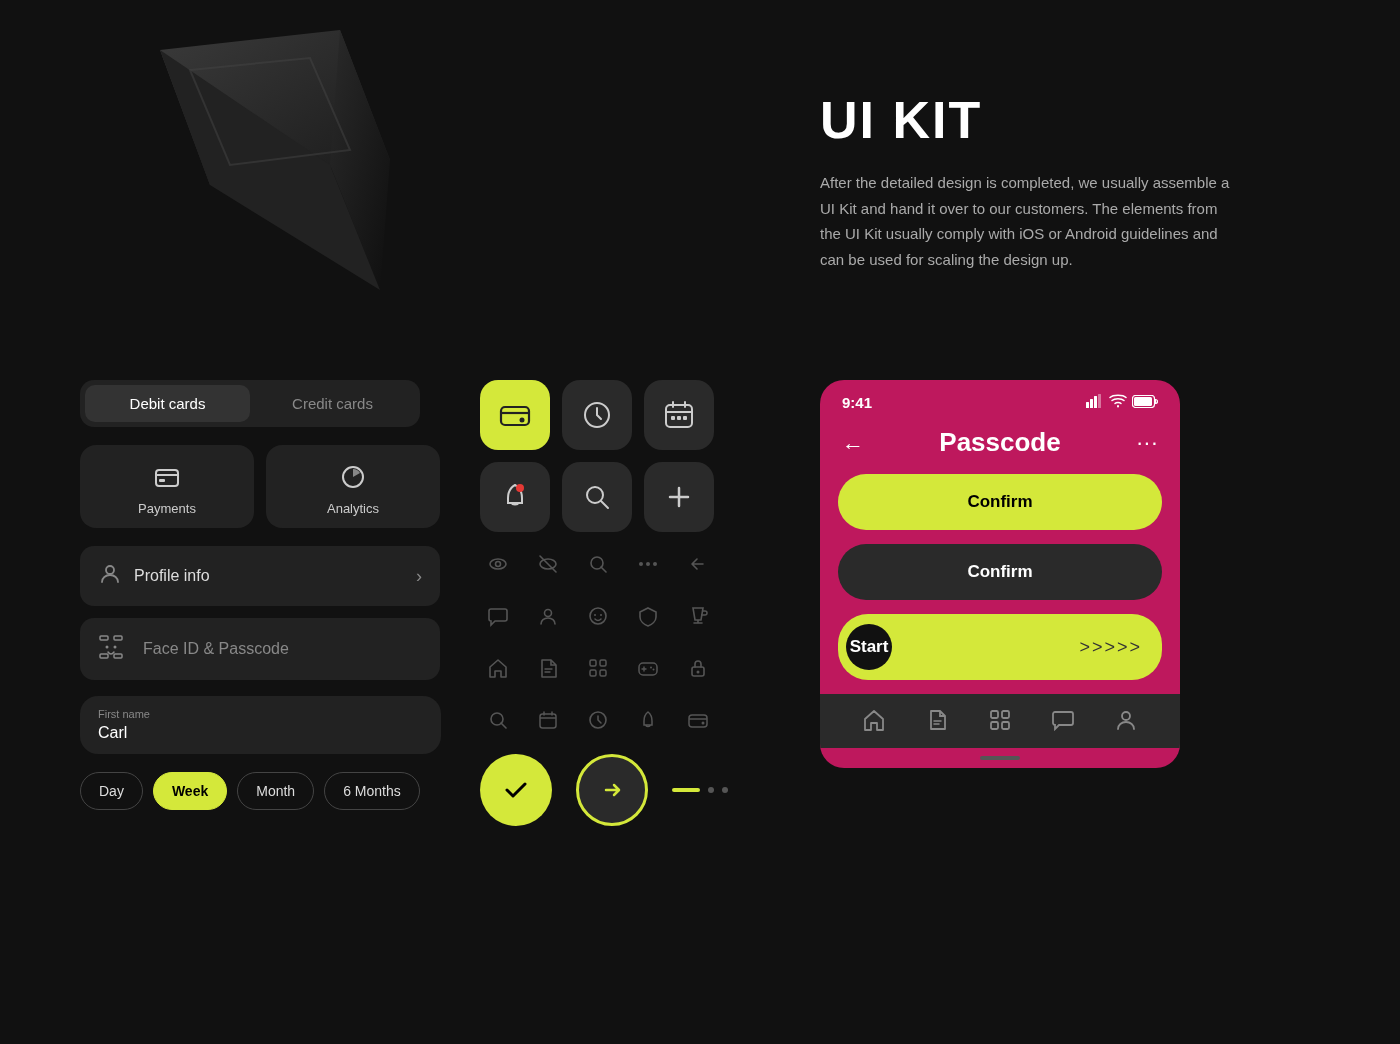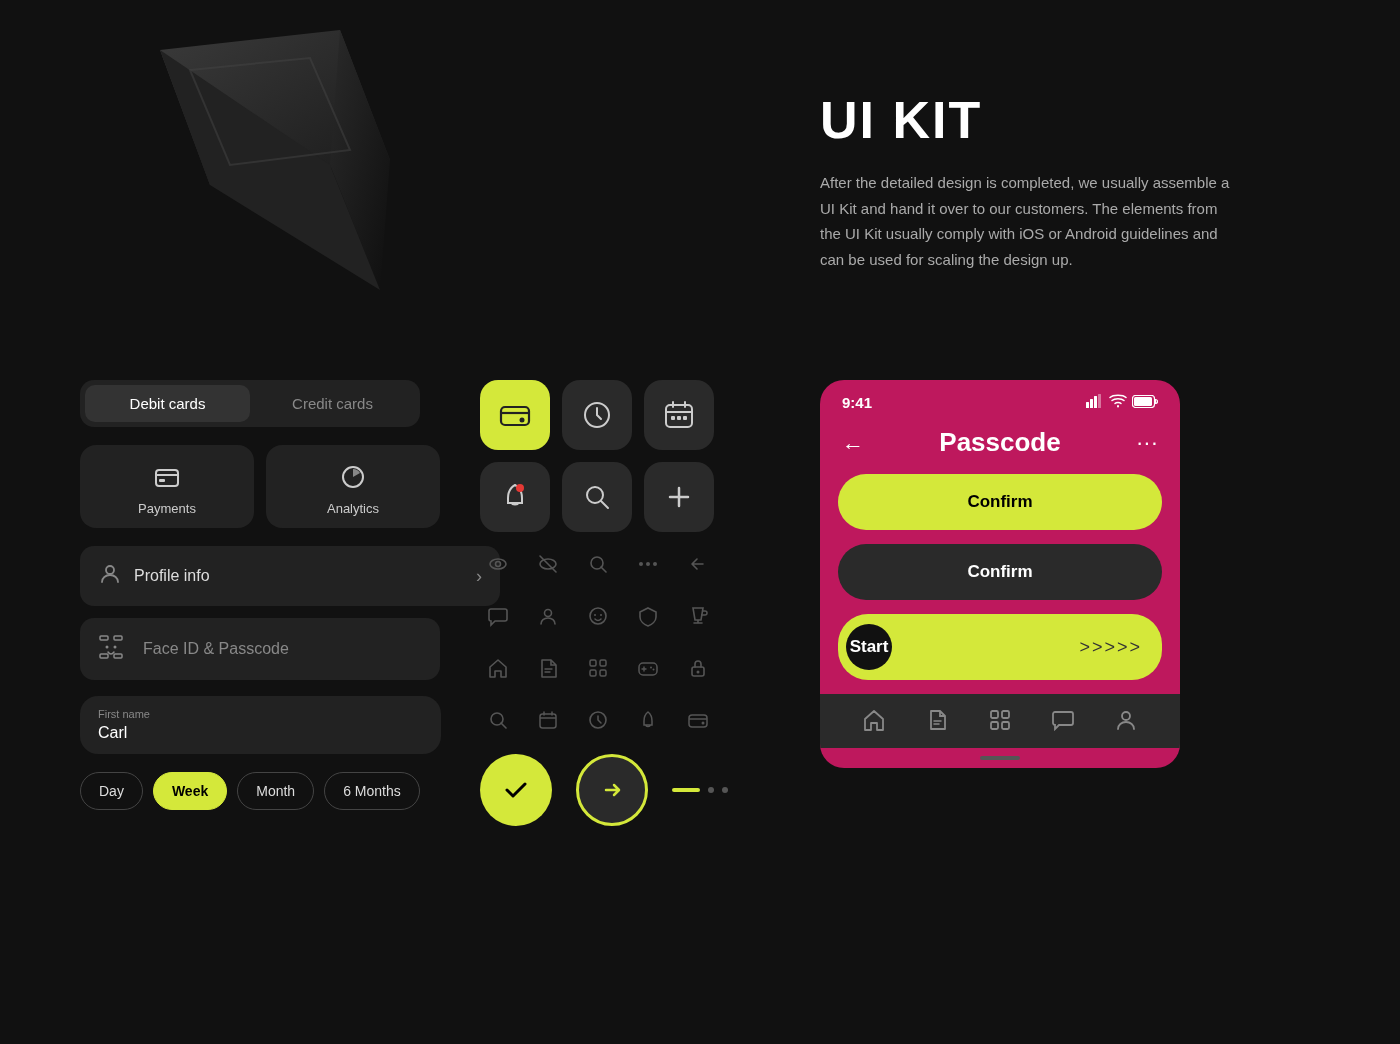--- a/index.html
+++ b/index.html
@@ -112,21 +112,21 @@
 
     
     .profile-row {
       background: #222222;
       border-radius: 14px;
       padding: 16px 18px;
       display: flex;
       align-items: center;
       justify-content: space-between;
       margin-bottom: 12px;
-      width: 420px;
+      width: 360px;
       cursor: pointer;
     }
     .profile-row-left {
       display: flex;
       align-items: center;
       gap: 12px;
     }
     .profile-row .label {
       font-size: 16px;
       color: #dddddd;

